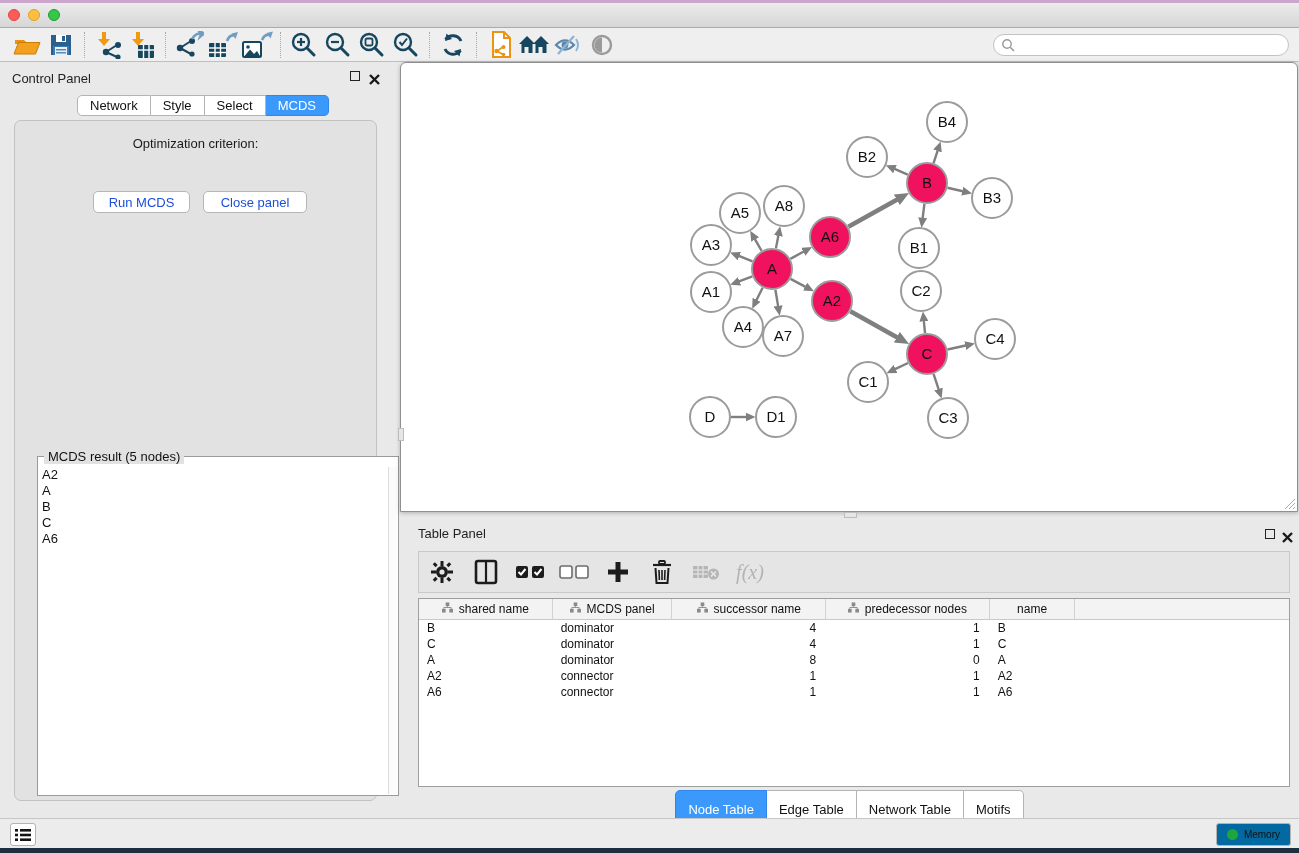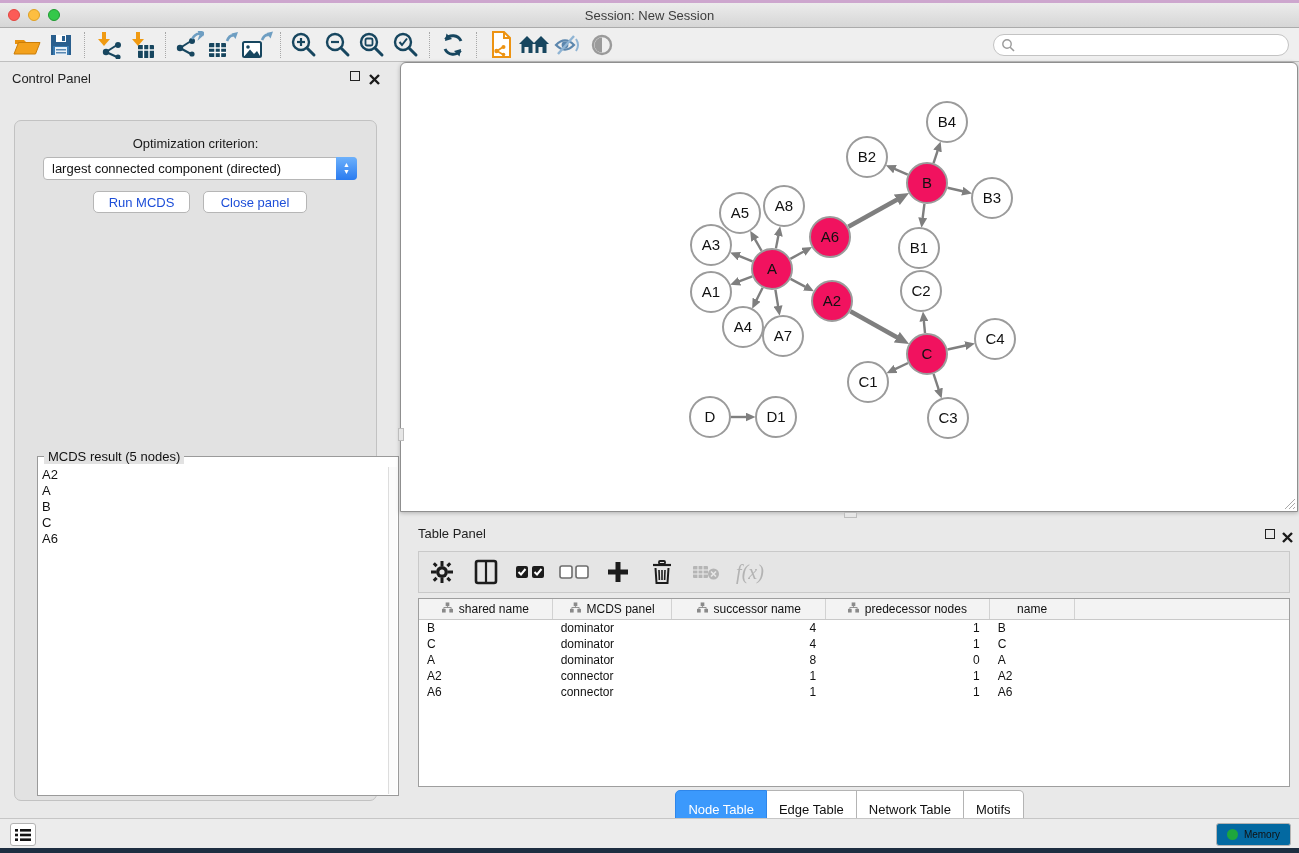--- a/index.html
+++ b/index.html
@@ -122,21 +122,20 @@
 <body>
 
 <div id="wall-top" class="abs"></div>
 
 <div id="titlebar" class="abs">
   <div class="lights">
     <span class="light red"></span>
     <span class="light yellow"></span>
     <span class="light green"></span>
   </div>
-  <div class="title">Session: New Session</div>
 </div>
 
 <div id="toolbar" class="abs">
   <div class="tb-icon">
     <svg width="30" height="26" viewBox="0 0 30 26">
         <path d="M3 8 L12 8 L14.5 10.5 L14.5 12 L3 12 Z" fill="#e8920e"></path>
         <path d="M2 22 L6.5 10.5 L28 10.5 L23.5 22 Z" fill="#f3a11c" stroke="#c97d08" stroke-width="1"></path>
       </svg>
   </div>
   <div class="tb-icon">
@@ -303,29 +302,28 @@
 <div id="control-panel" class="abs">
   <div id="cp-header">Control Panel</div>
   <div id="cp-float" class="panel-ctl">
       <span class="float-glyph"></span>
     </div>
   <div id="cp-close" class="panel-ctl">
     <svg width="11" height="11" viewBox="0 0 11 11">
         <path d="M1 1 L10 10 M10 1 L1 10" stroke="#1a1a1a" stroke-width="2.4"></path>
       </svg>
   </div>
+  <div id="cp-tabs">
+      <div class="seg-tab">Network</div>
+      <div class="seg-tab">Style</div>
+      <div class="seg-tab">Select</div>
+      <div class="seg-tab active">MCDS</div>
+    </div>
   <div id="cp-body">
     <div id="opt-label">Optimization criterion:</div>
-    <div id="opt-dropdown">
-      <span class="dd-text">largest connected component (directed)</span>
-      <span class="dd-stepper">
-          <span>▲</span>
-          <span>▼</span>
-        </span>
-    </div>
     <div id="run-btn" class="cp-btn">Run MCDS</div>
     <div id="closepanel-btn" class="cp-btn">Close panel</div>
     <div id="mcds-result">
       <div id="mcds-legend">MCDS result (5 nodes)</div>
       <div id="mcds-list">
           <div>A2</div>
           <div>A</div>
           <div>B</div>
           <div>C</div>
           <div>A6</div>

